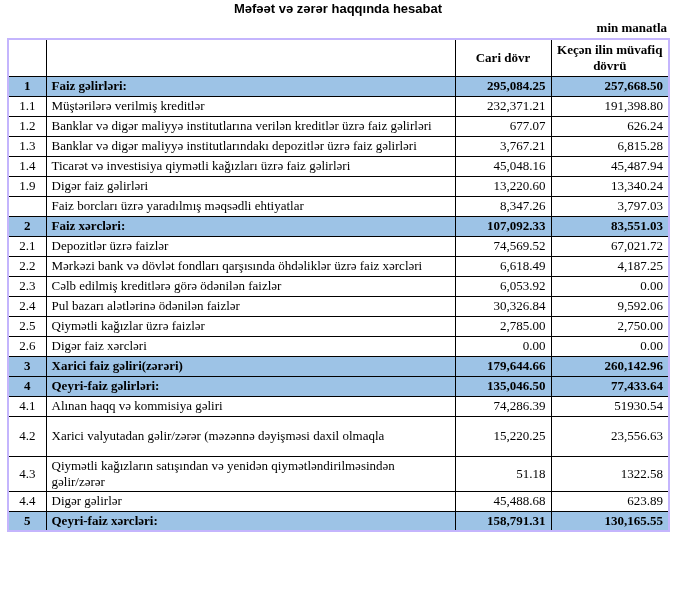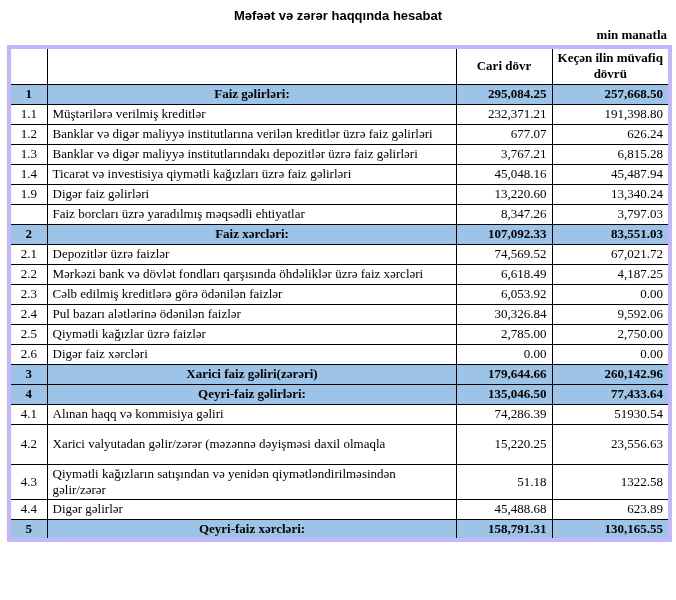--- a/index.html
+++ b/index.html
@@ -9,38 +9,38 @@
     width: 676px; height: 600px;
     background: #ffffff;
     color: #000000;
     font-family: "Liberation Serif", serif;
   }
   .title {
     font-family: "Liberation Sans", sans-serif;
     font-weight: bold;
     font-size: 13px;
     text-align: center;
-    margin: 7px 0 0 0;
+    margin: 0 0 0 0;
     line-height: 17px;
   }
   .unit-note {
     font-family: "Liberation Serif", serif;
     font-weight: bold;
     font-size: 13px;
     text-align: right;
     margin: 3px 9px 3px 0;
     line-height: 15px;
     padding-left: 12px;
   }
   table.report {
     border-collapse: collapse;
     table-layout: fixed;
     margin: 0 11px 0 7px;
     width: 661px;
-    border: 4px solid #c4b5fd;
+    border: 2px solid #c4b5fd;
   }
   col.c-no   { width: 38px; }
   col.c-desc { width: 409px; }
   col.c-cur  { width: 96px; }
   col.c-prev { width: 118px; }
   th, td {
     border: 1px solid #000;
     font-size: 13px;
     padding: 1px 4px;
     overflow: hidden;
@@ -53,21 +53,21 @@
     line-height: 16px;
   }
   tbody tr { height: 20px; }
   tbody tr.tall { height: 40px; }
   td.no  { text-align: center; vertical-align: middle; }
   td.desc { text-align: left; vertical-align: middle; line-height: 16px; padding-left: 5px; }
   td.num { text-align: right; vertical-align: middle; padding-right: 5px; }
   td.v-top { vertical-align: top; text-align: right; }
   tr.section { background: var(--section-bg); }
   tr.section td { font-weight: bold; }
-  tr.section td.desc { text-align: center; }
+  tr.section td.desc { text-align: left; }
 </style>
 </head>
 <body>
 
 <div class="page">
   <h1 class="title">Məfəət və zərər haqqında hesabat</h1>
   <div class="unit-note">min manatla</div>
   <table class="report">
     <colgroup>
       <col class="c-no">

